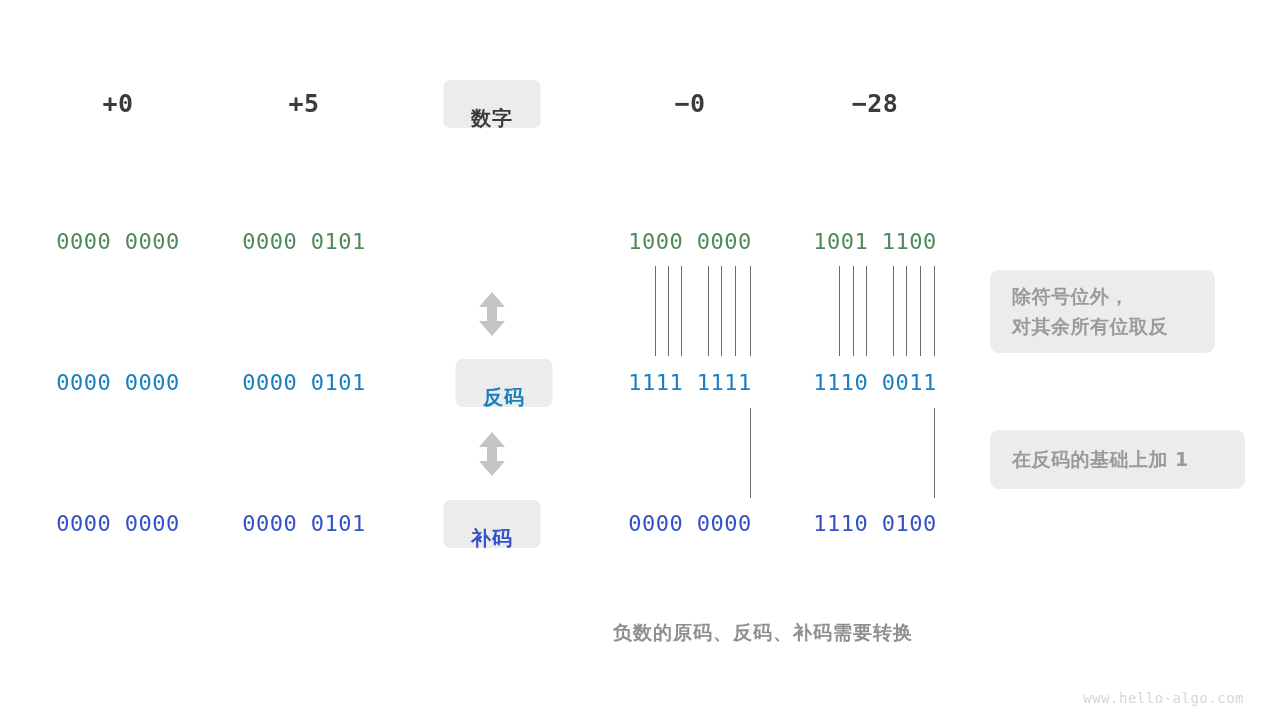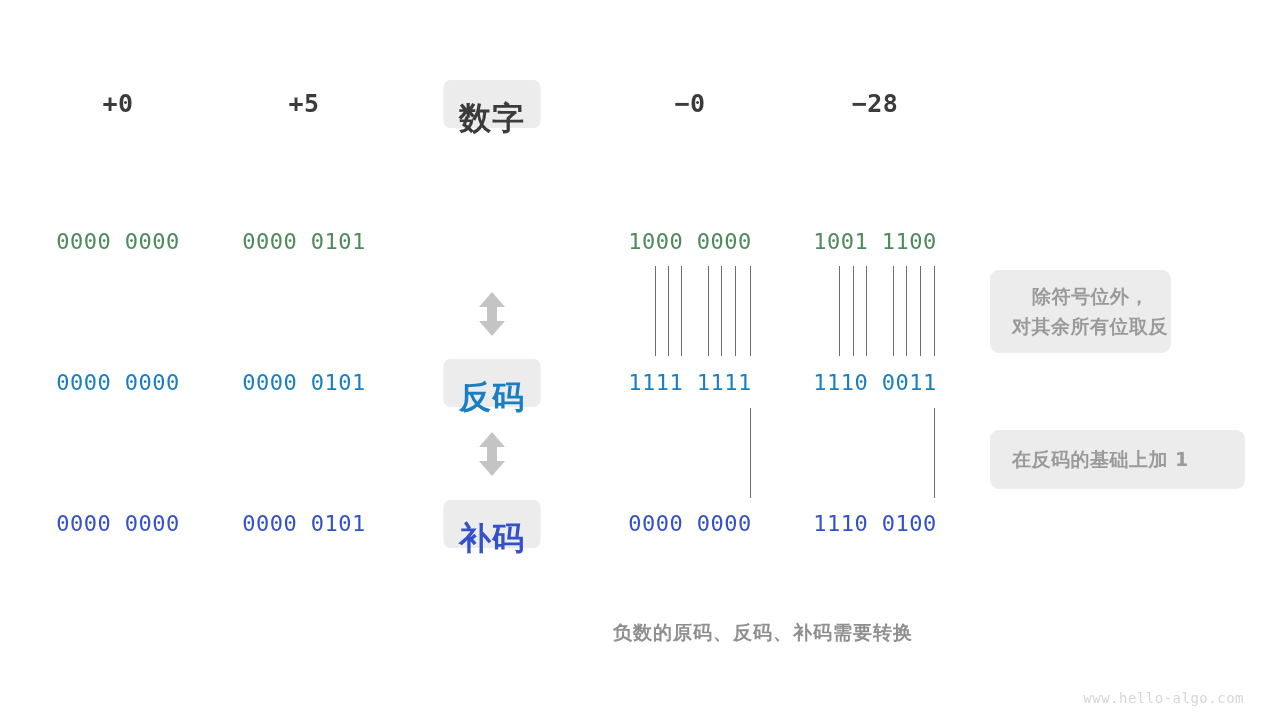--- a/index.html
+++ b/index.html
@@ -52,21 +52,21 @@
     background: #ececec;
     border-radius: 7px;
     display: flex;
     align-items: center;
     justify-content: center;
     transform: translate(-50%, -50%);
     width: 97px;
     height: 48px;
   }
   .tag-text {
-    font-size: 32px;
+    font-size: 20px;
     font-weight: bold;
     letter-spacing: 1px;
     line-height: 1;
     margin-top: 28px;
   }
   .tag-dark  { color: #3b3b3b; }
   .tag-green { color: #4e8a5b; }
   .tag-blue  { color: #1a7fc1; }
   .tag-navy  { color: #3351c9; }
 
@@ -150,21 +150,21 @@
 
 
   <div class="cell binary bin-green" style="left:690px; top:241px;">1000 0000</div>
 
   <div class="cell binary bin-green" style="left:875px; top:241px;">1001 1100</div>
 
   <div class="cell binary bin-blue" style="left:118px; top:382px;">0000 0000</div>
 
   <div class="cell binary bin-blue" style="left:304px; top:382px;">0000 0101</div>
 
-  <div class="tag-box" style="left:492px; top:383px;">
+  <div class="tag-box" style="left:504px; top:383px;">
     <span class="tag-text tag-blue">反码</span>
   </div>
 
   <div class="cell binary bin-blue" style="left:690px; top:382px;">1111 1111</div>
 
   <div class="cell binary bin-blue" style="left:875px; top:382px;">1110 0011</div>
 
   <div class="cell binary bin-navy" style="left:118px; top:523px;">0000 0000</div>
 
   <div class="cell binary bin-navy" style="left:304px; top:523px;">0000 0101</div>
@@ -201,21 +201,21 @@
   <div class="vline" style="left:853px;  top:266px; height:90px;"></div>
   <div class="vline" style="left:866px;  top:266px; height:90px;"></div>
   <div class="vline" style="left:893px;  top:266px; height:90px;"></div>
   <div class="vline" style="left:906px;  top:266px; height:90px;"></div>
   <div class="vline" style="left:920px;  top:266px; height:90px;"></div>
   <div class="vline" style="left:934px;  top:266px; height:90px;"></div>
 
   <div class="vline" style="left:750px; top:408px; height:90px;"></div>
   <div class="vline" style="left:934px; top:408px; height:90px;"></div>
 
-  <div class="note-box" style="left:990px; top:270px; width:181px; height:83px;text-align:right;">
+  <div class="note-box" style="left:990px; top:270px; width:225px; height:83px;">
     <div class="note-line">除符号位外，</div>
     <div class="note-line">对其余所有位取反</div>
   </div>
 
   <div class="note-box" style="left:990px; top:430px; width:255px; height:59px;">
     <div class="note-line">在反码的基础上加  1</div>
   </div>
 
 
   <div class="caption" style="left:613px; top:620px;">负数的原码、反码、补码需要转换</div>

